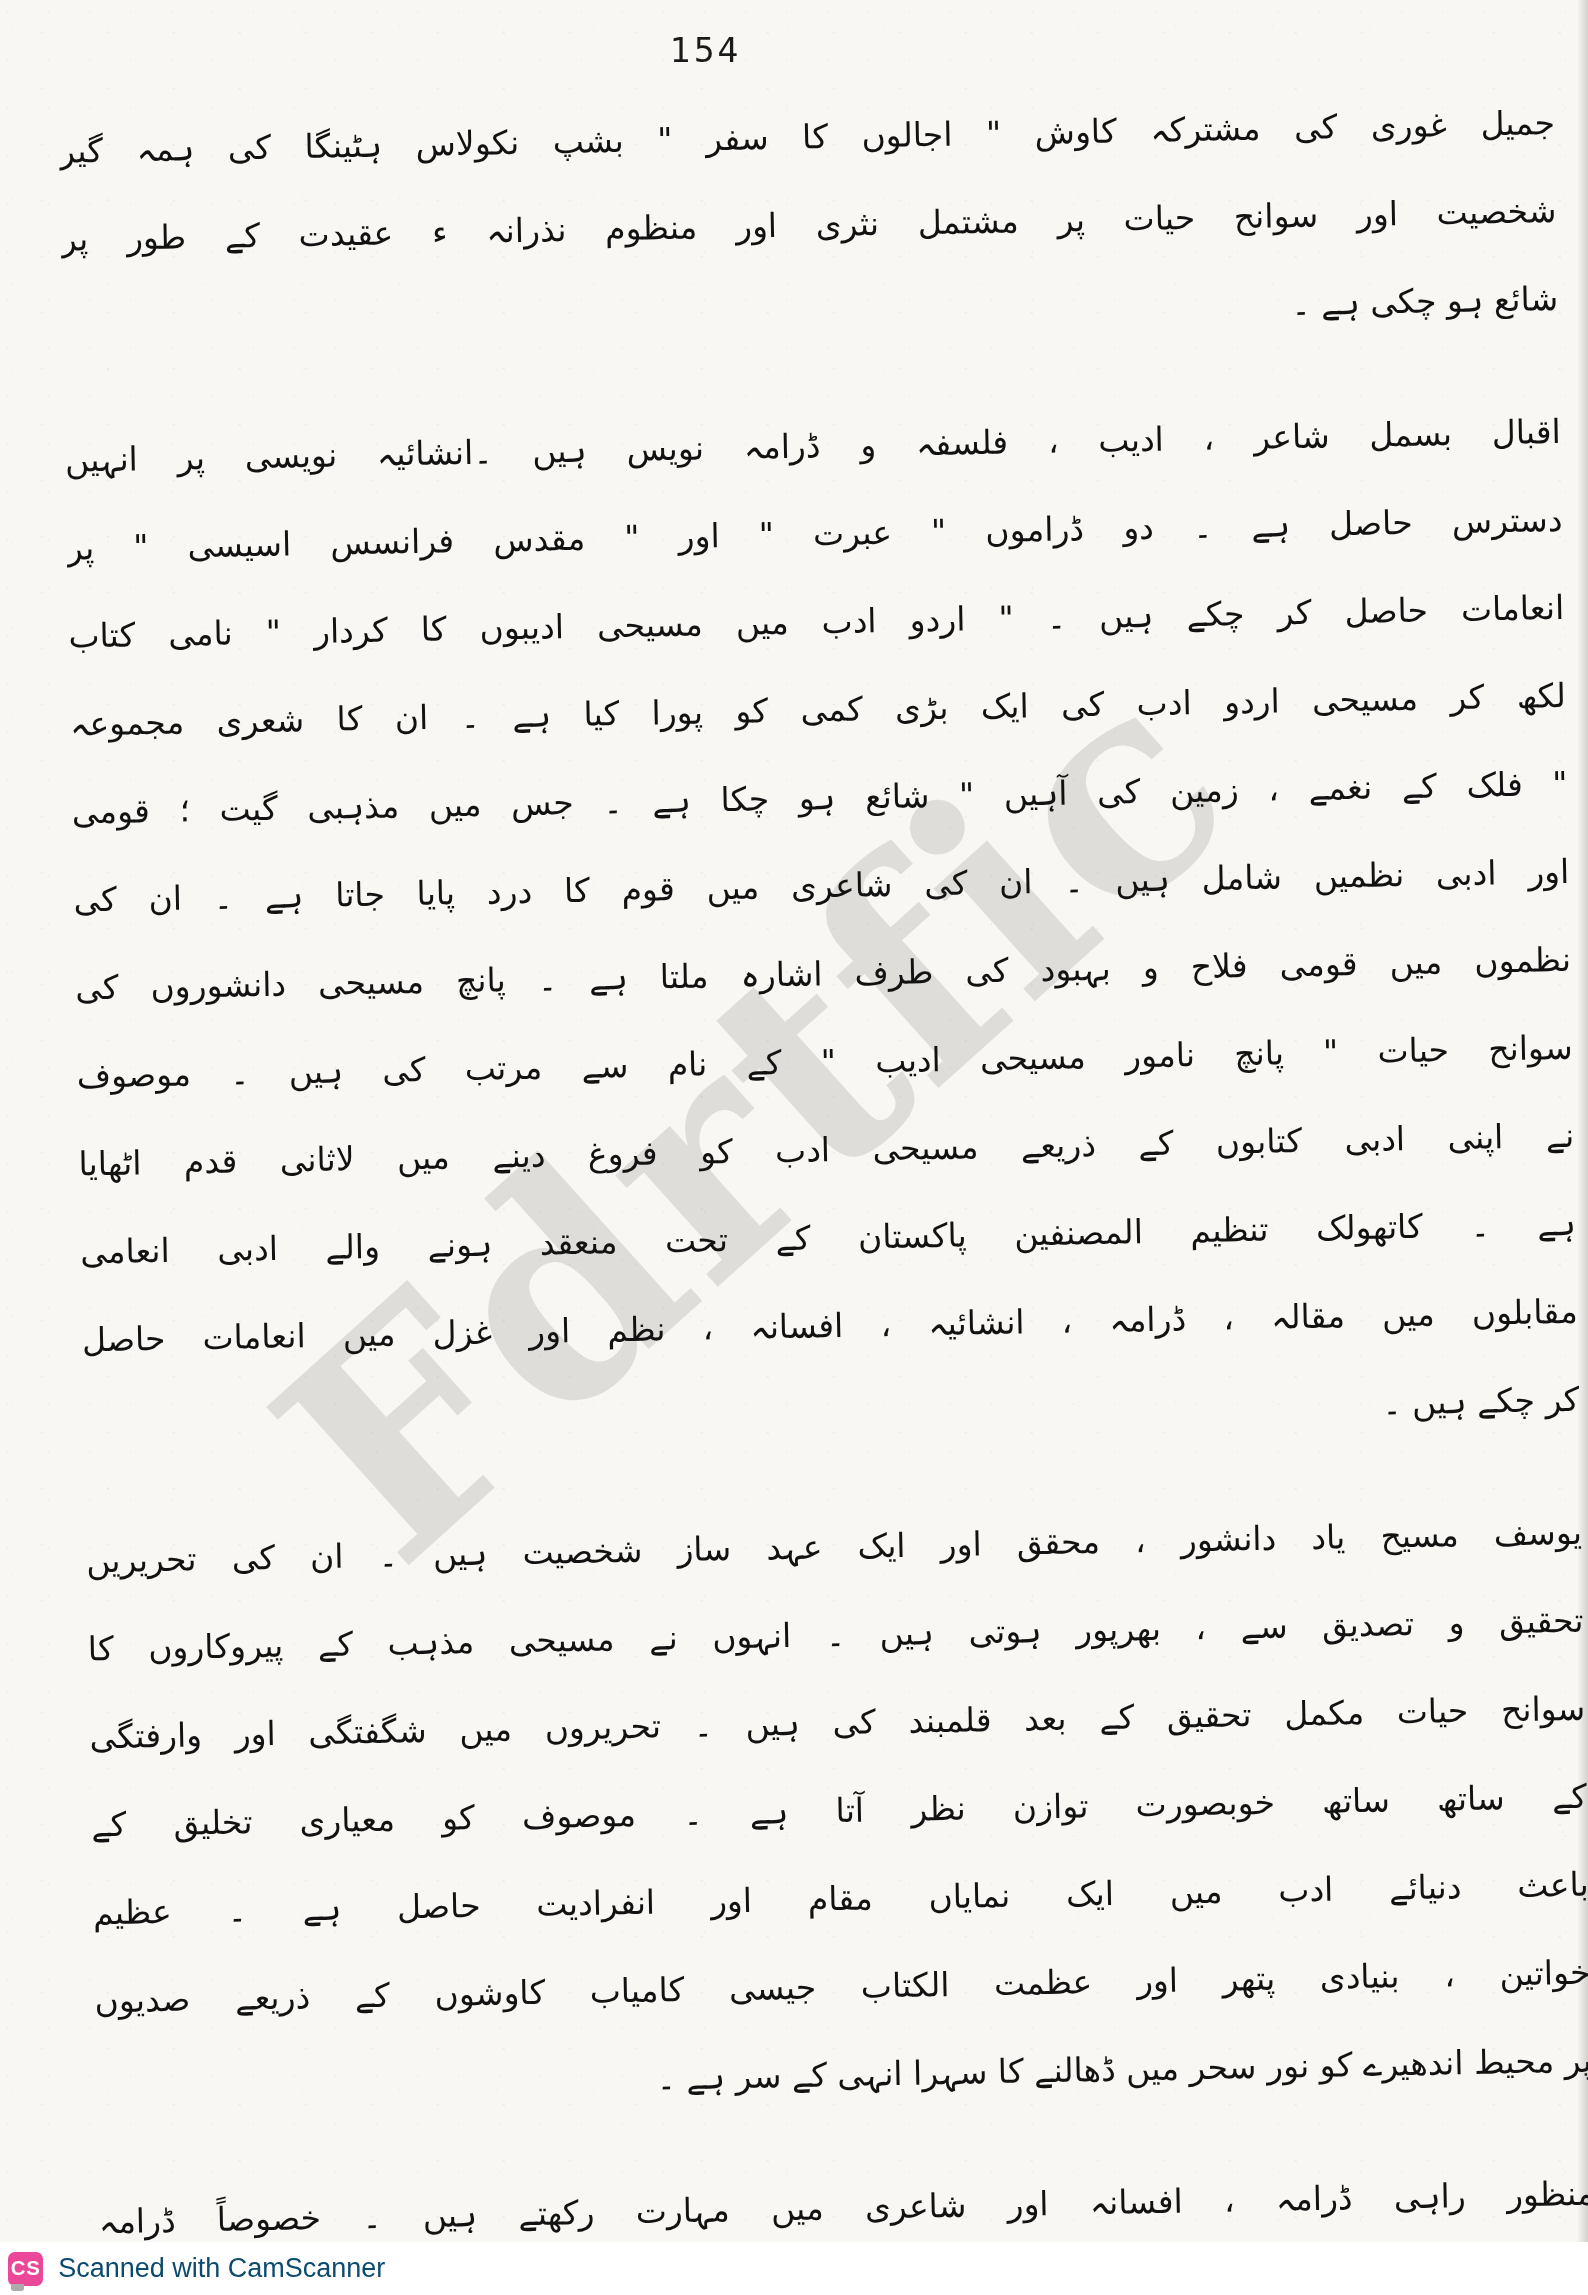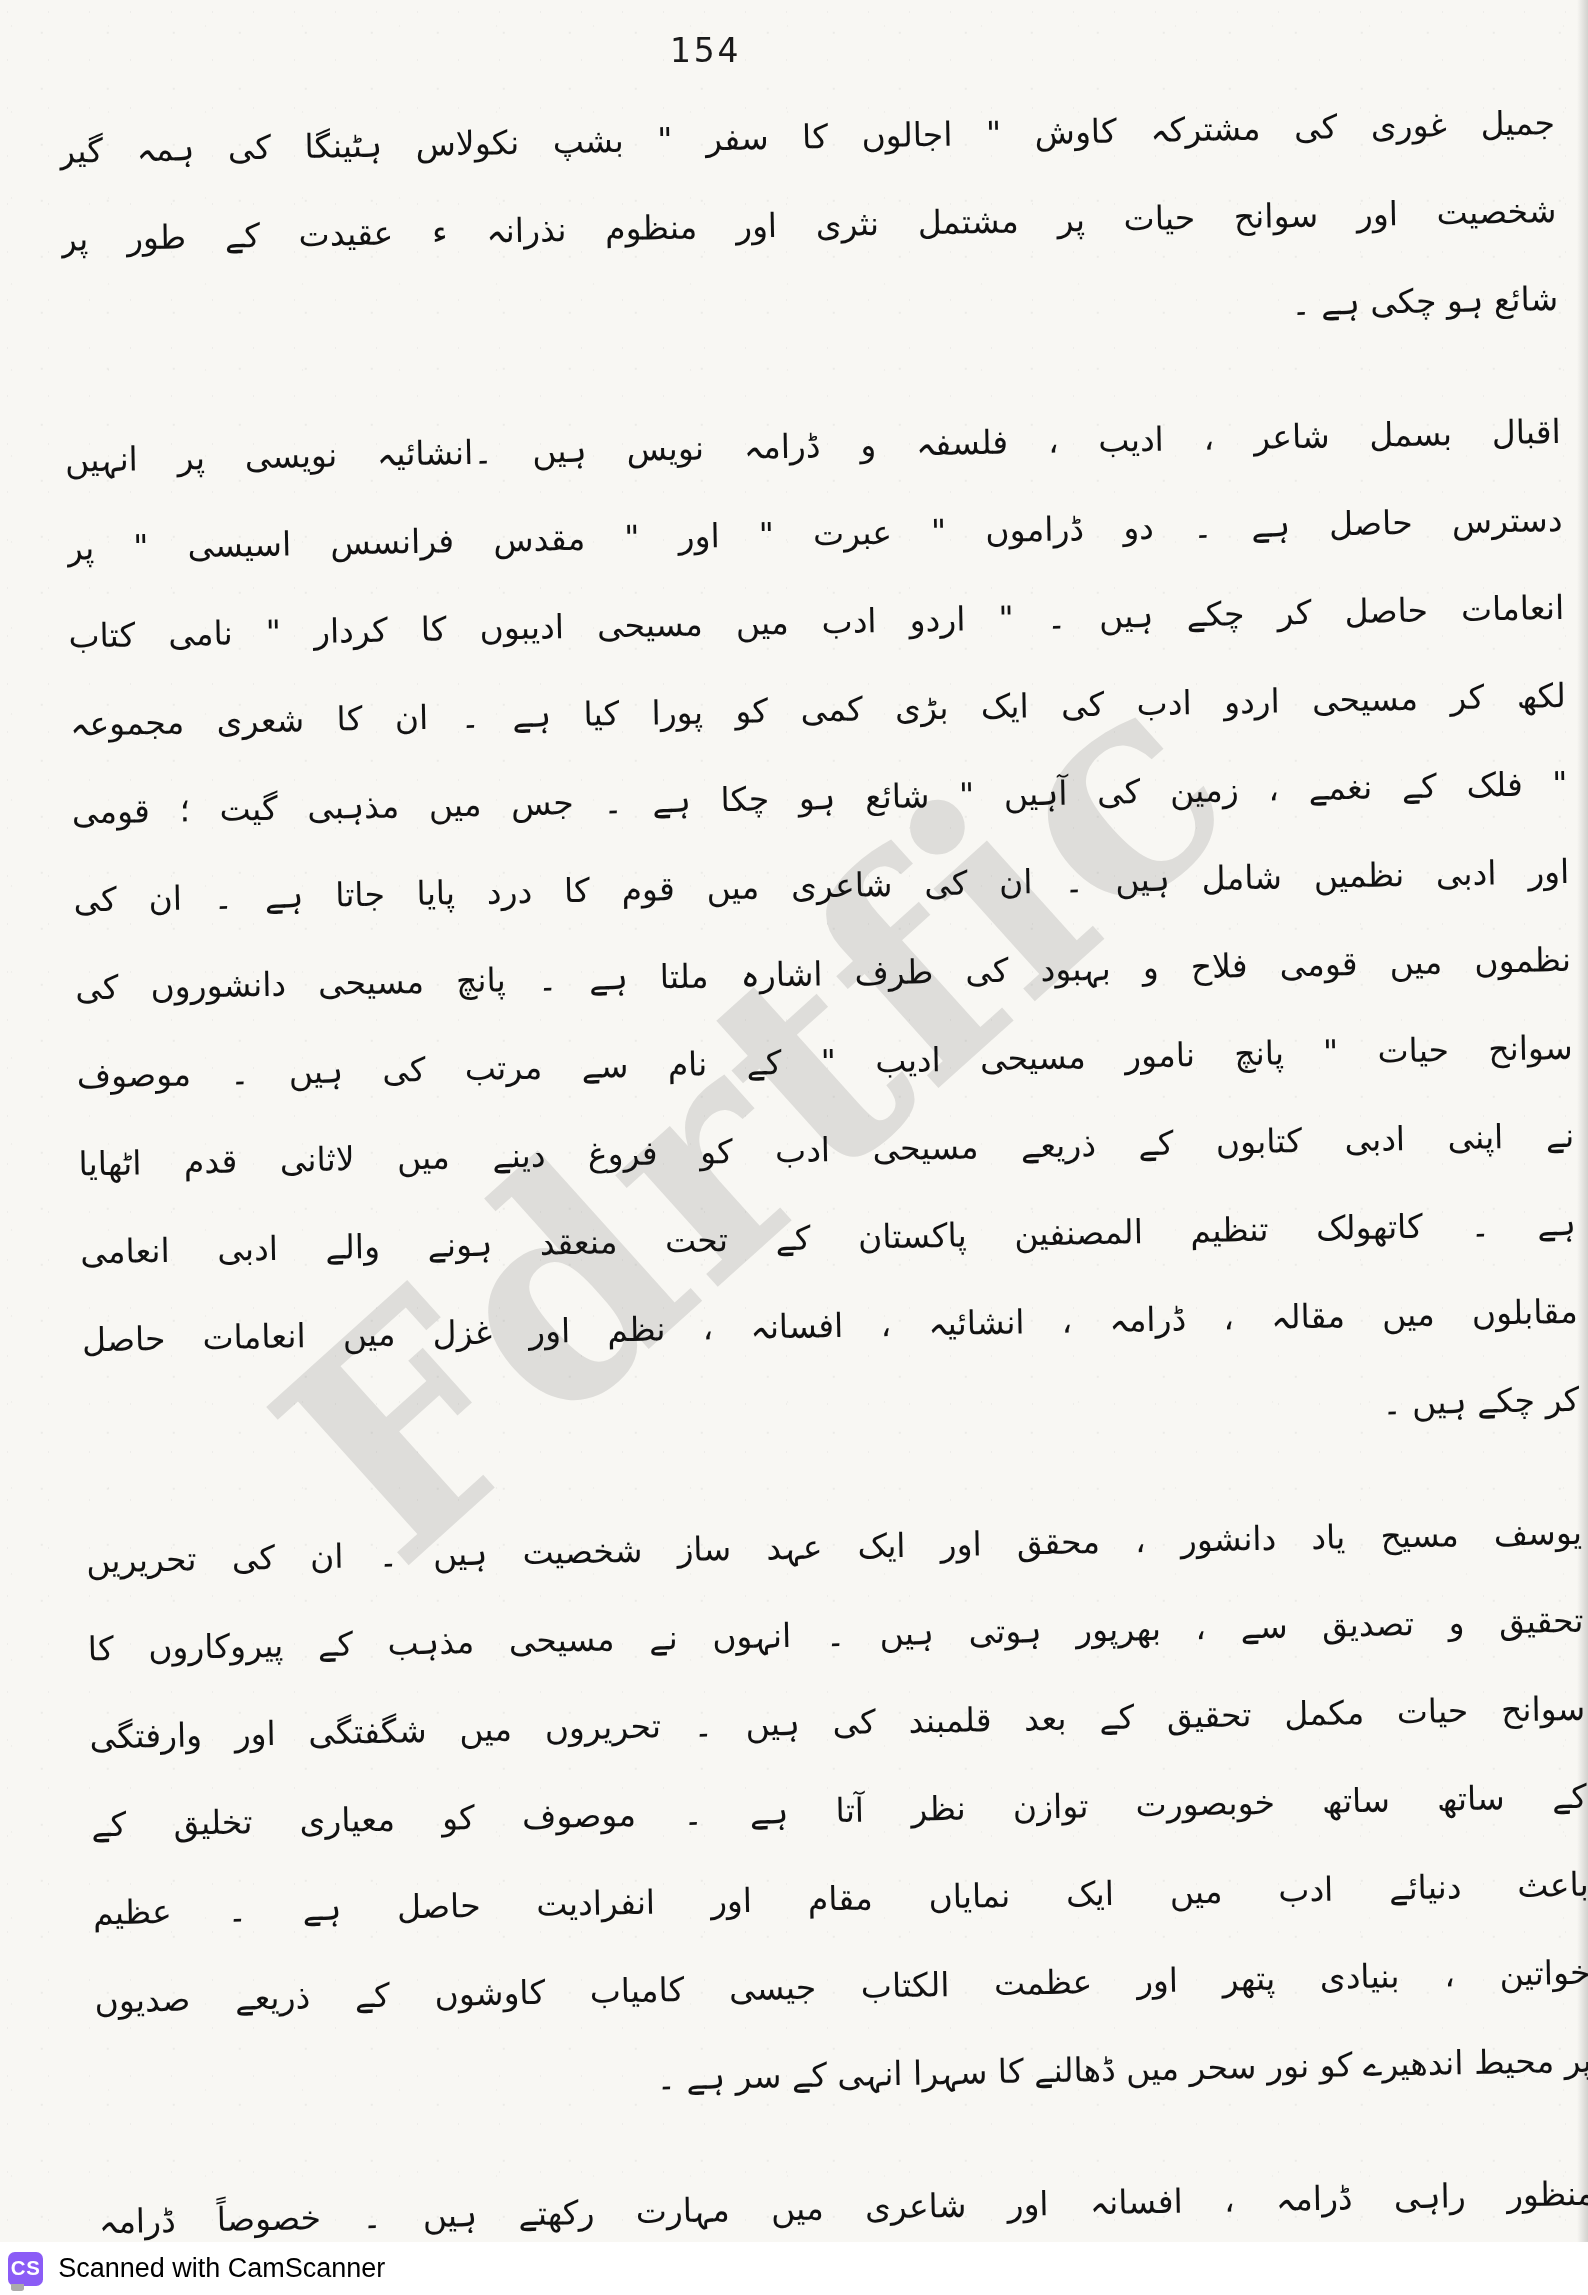--- a/index.html
+++ b/index.html
@@ -49,31 +49,31 @@
     text-align:justify;
     text-align-last:justify;
     overflow:hidden;
   }
   .footer{
     position:absolute;left:0;right:0;bottom:0;height:53px;background:#ffffff;
     z-index:4;display:flex;align-items:center;
   }
   .cs-logo{
     width:35px;height:34px;margin-left:8.2px;margin-right:15px;
-    background:#8b5cf6;border-radius:6.8px;position:relative;flex:0 0 auto;
+    background:#ec4899;border-radius:6.8px;position:relative;flex:0 0 auto;
     display:flex;align-items:center;justify-content:center;
     color:#ffffff;font-weight:bold;font-size:20.4px;
     font-family:"Liberation Sans", sans-serif;letter-spacing:0.7px;
   }
   .cs-logo::after{
     content:"";position:absolute;left:2.7px;bottom:-5.4px;width:13.6px;height:6.8px;
     background:#ababab;border-radius:0 0 2.7px 2.7px;
   }
   .footer-text{
-    color:#000000;font-size:27px;font-family:"Liberation Sans", sans-serif;
+    color:#0c4a6e;font-size:27px;font-family:"Liberation Sans", sans-serif;
   }
 </style>
 </head>
 <body>
 
 <div class="page">
 
   <div class="watermark">Fdrtfic</div>
 
   <div class="page-number">154</div>

